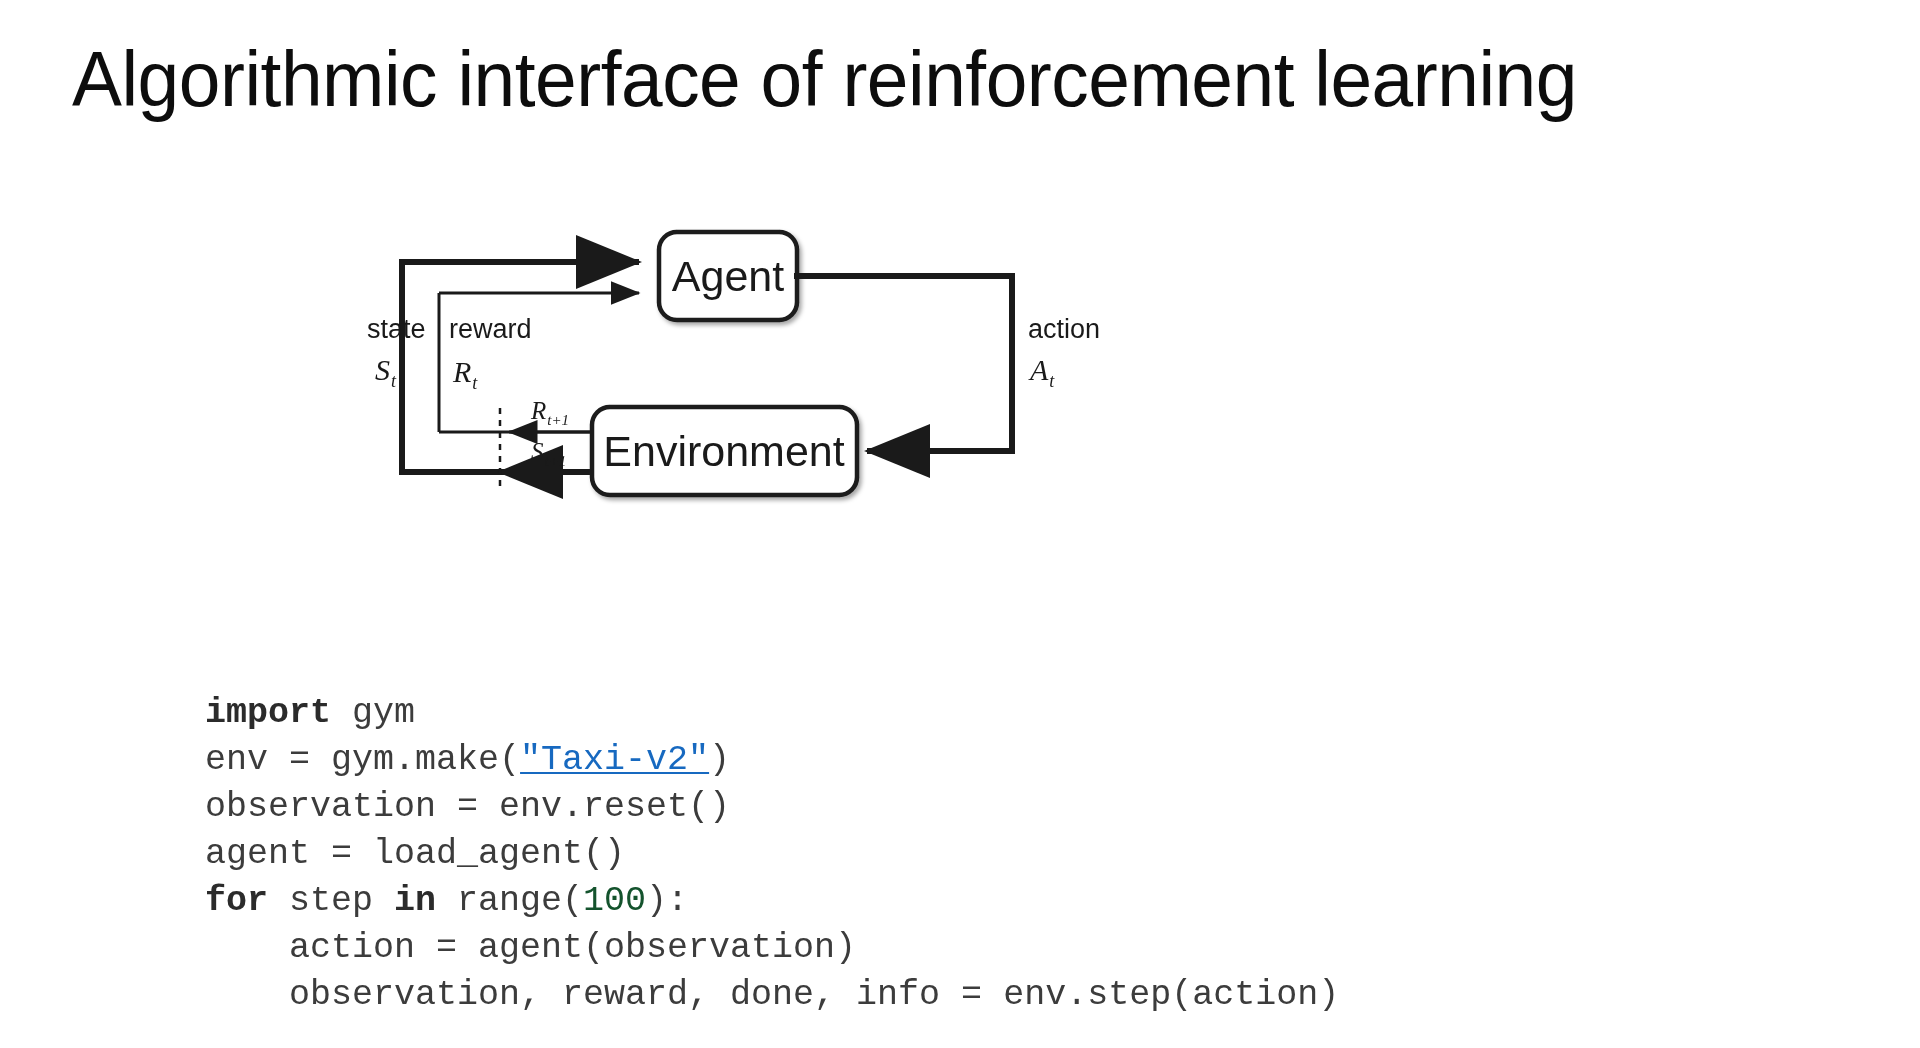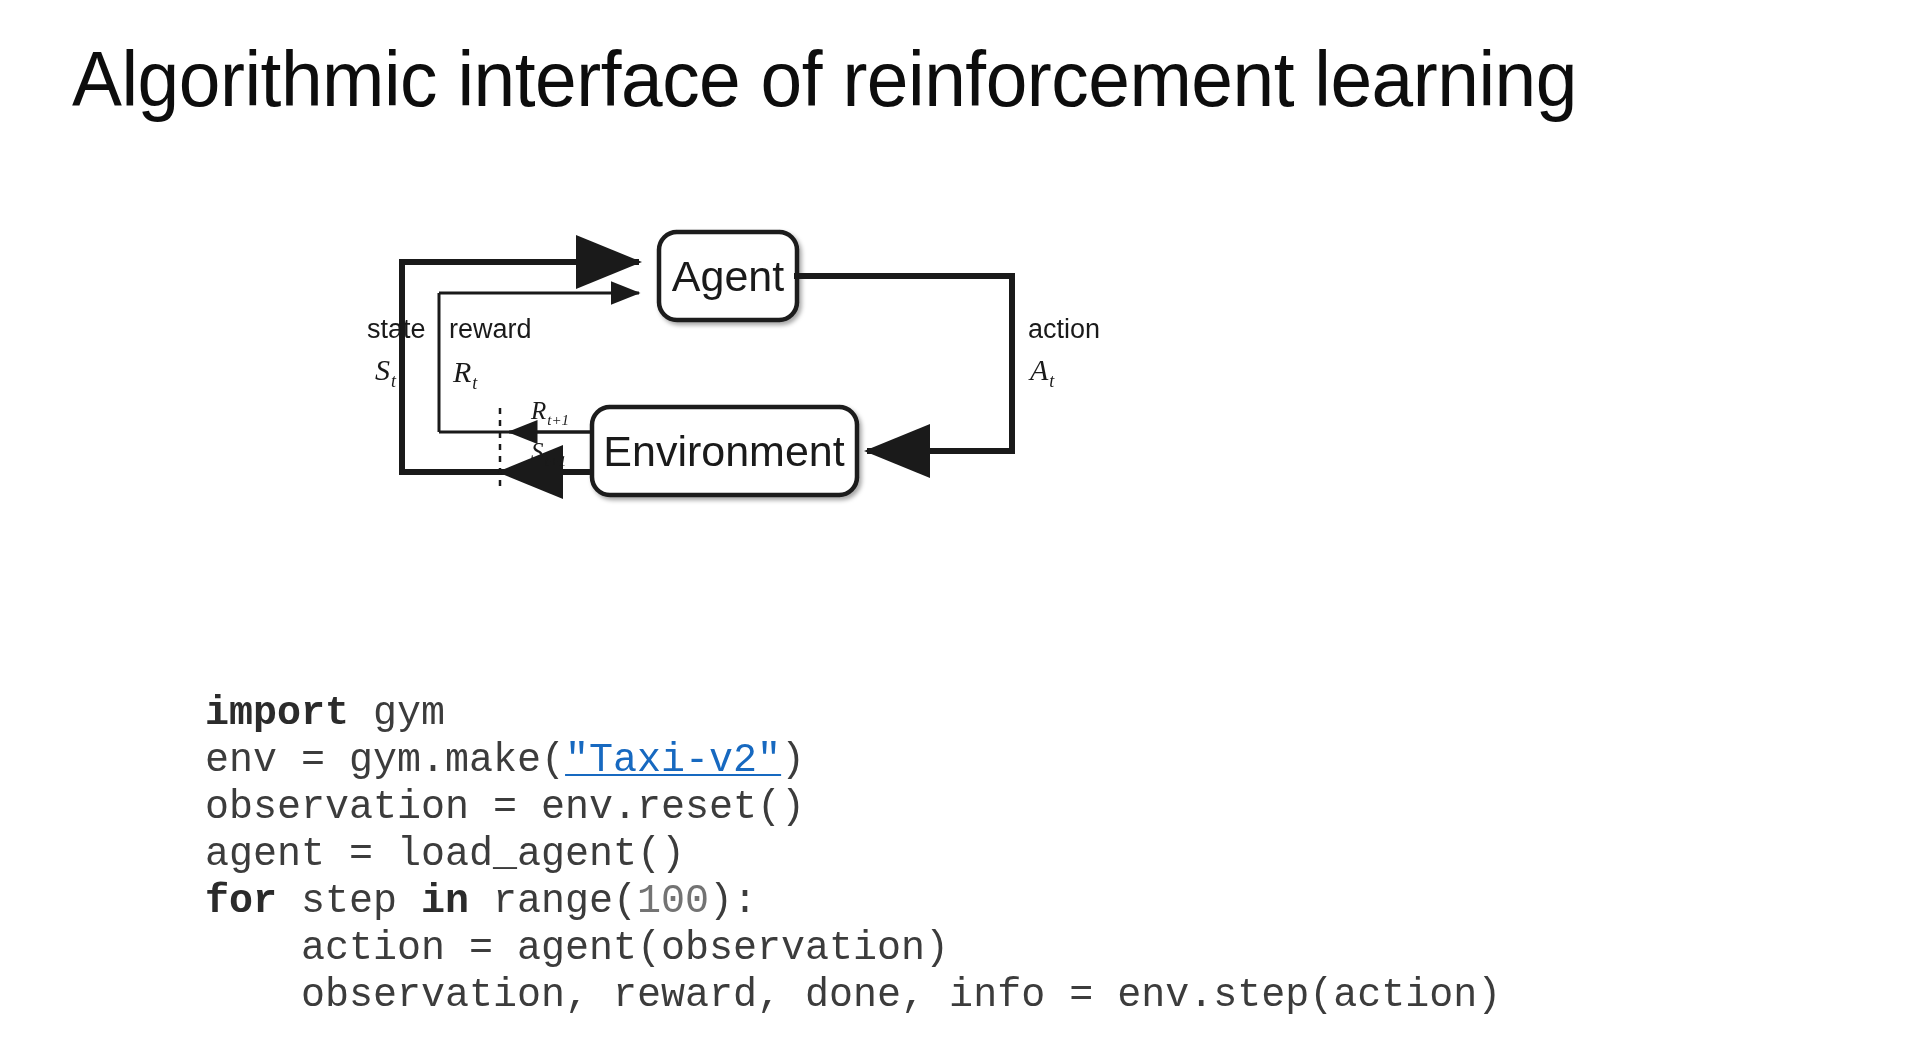--- a/index.html
+++ b/index.html
@@ -77,29 +77,29 @@
     font-size: 15px;
     fill: #1a1a1a;
   }
 
   
   #code-block {
     position: absolute;
     left: 205px;
     top: 690px;
     font-family: "Liberation Mono", "DejaVu Sans Mono", monospace;
-    font-size: 40px;
+    font-size: 35px;
     line-height: 47px;
     color: #3c3c3c;
     white-space: pre;
     letter-spacing: 0px;
   }
   #code-block .ln { display: block; height: 47px; }
   .kw { font-weight: bold; color: #2b2b2b; }
-  .num { color: #737373; }
+  .num { color: #14532d; }
   .lnk {
     color: #1769c0;
     text-decoration: underline;
     text-decoration-thickness: 2px;
     text-underline-offset: 3px;
   }
 </style>
 </head>
 <body>
 

